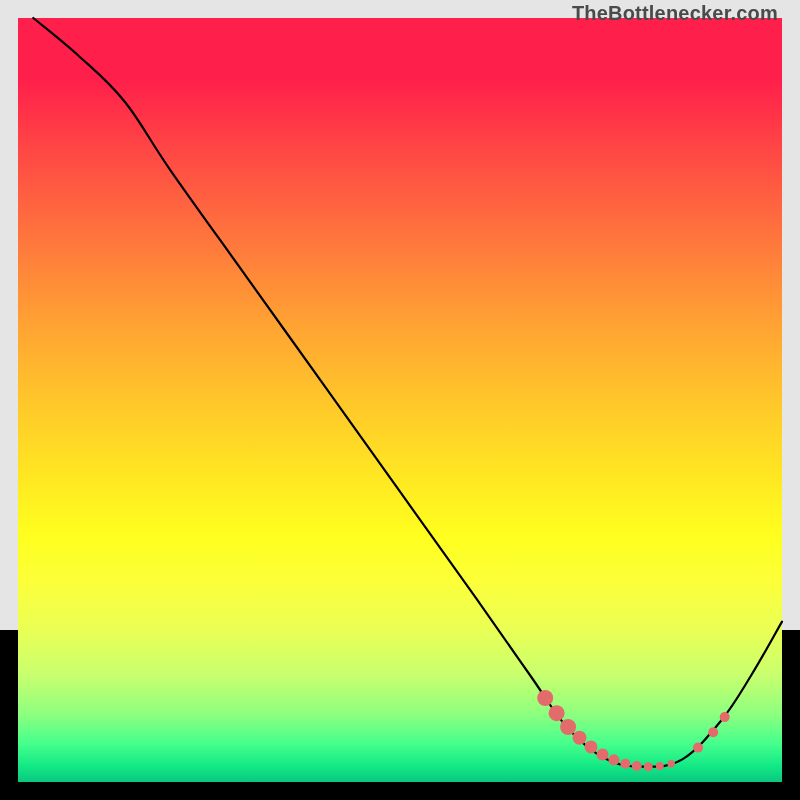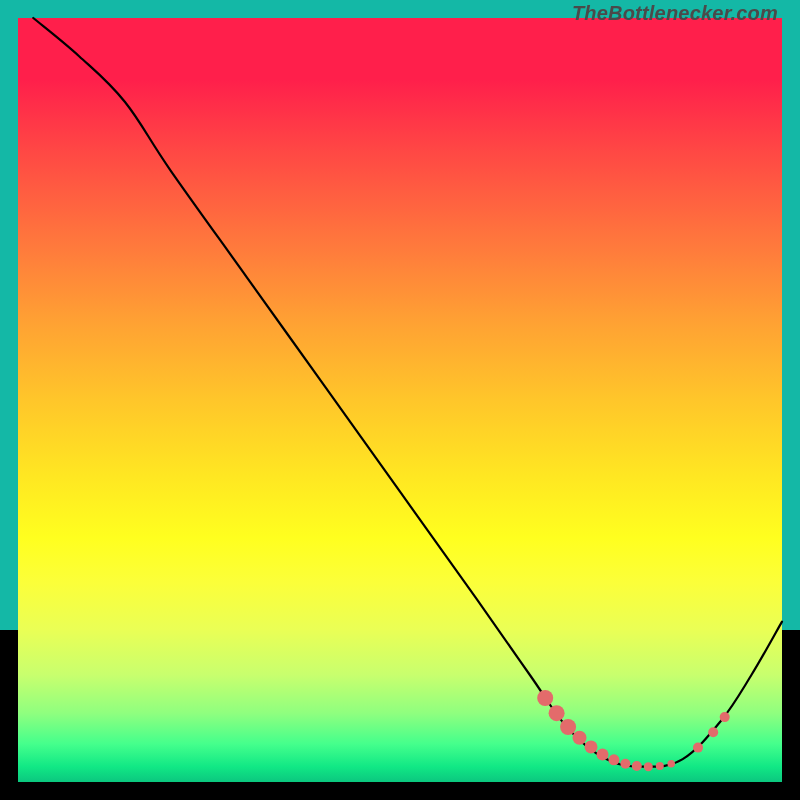--- a/index.html
+++ b/index.html
@@ -8,22 +8,21 @@
     width: 800px;
     height: 800px;
     background: #000;
     font-family: Arial, Helvetica, sans-serif;
     overflow: hidden;
   }
   .outer {
     position: relative;
     width: 800px;
     height: 630px;
-    background: #14b8a6;
-    font-style: italic;
+    background: #e5e5e5;
   }
   .plot {
     position: absolute;
     left: 18px;
     top: 18px;
     width: 764px;
     height: 764px;
     background: linear-gradient(
       to bottom,
       #ff1f4b 0%,

